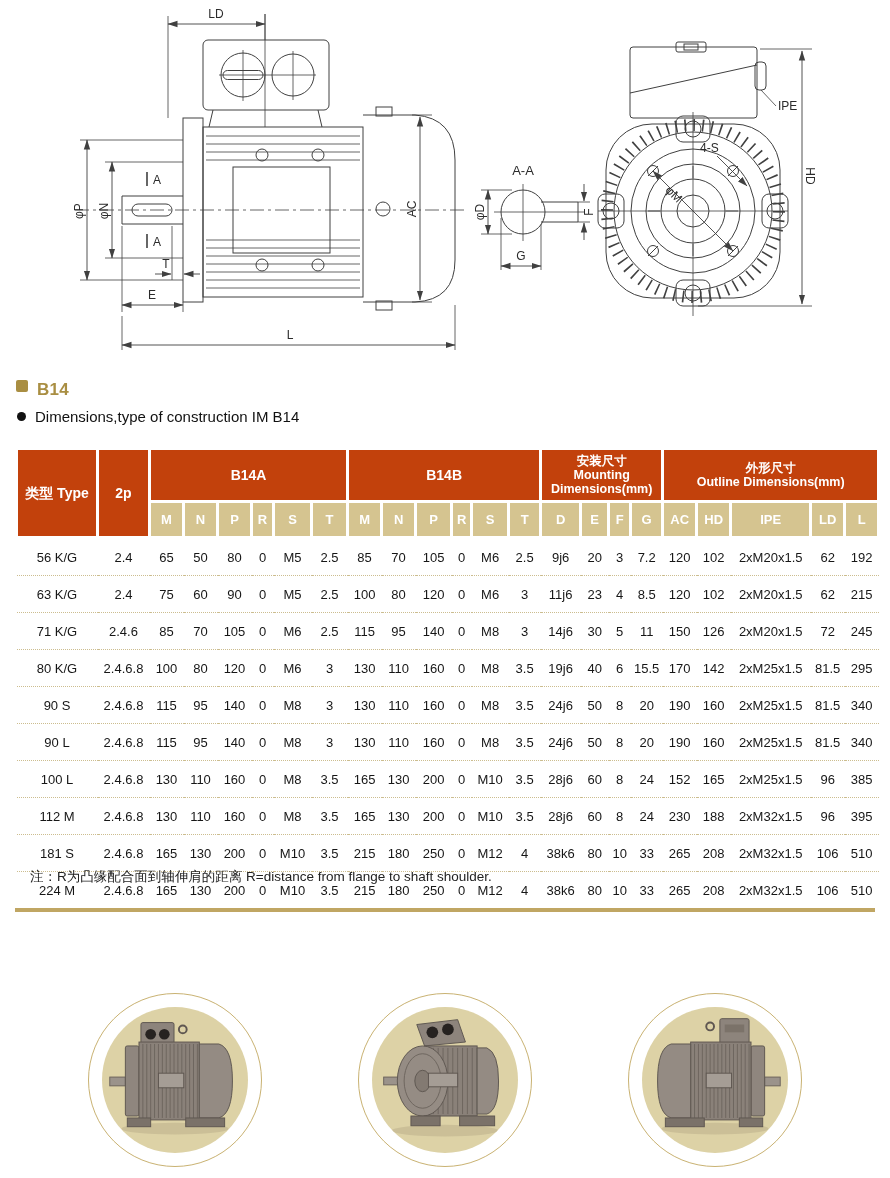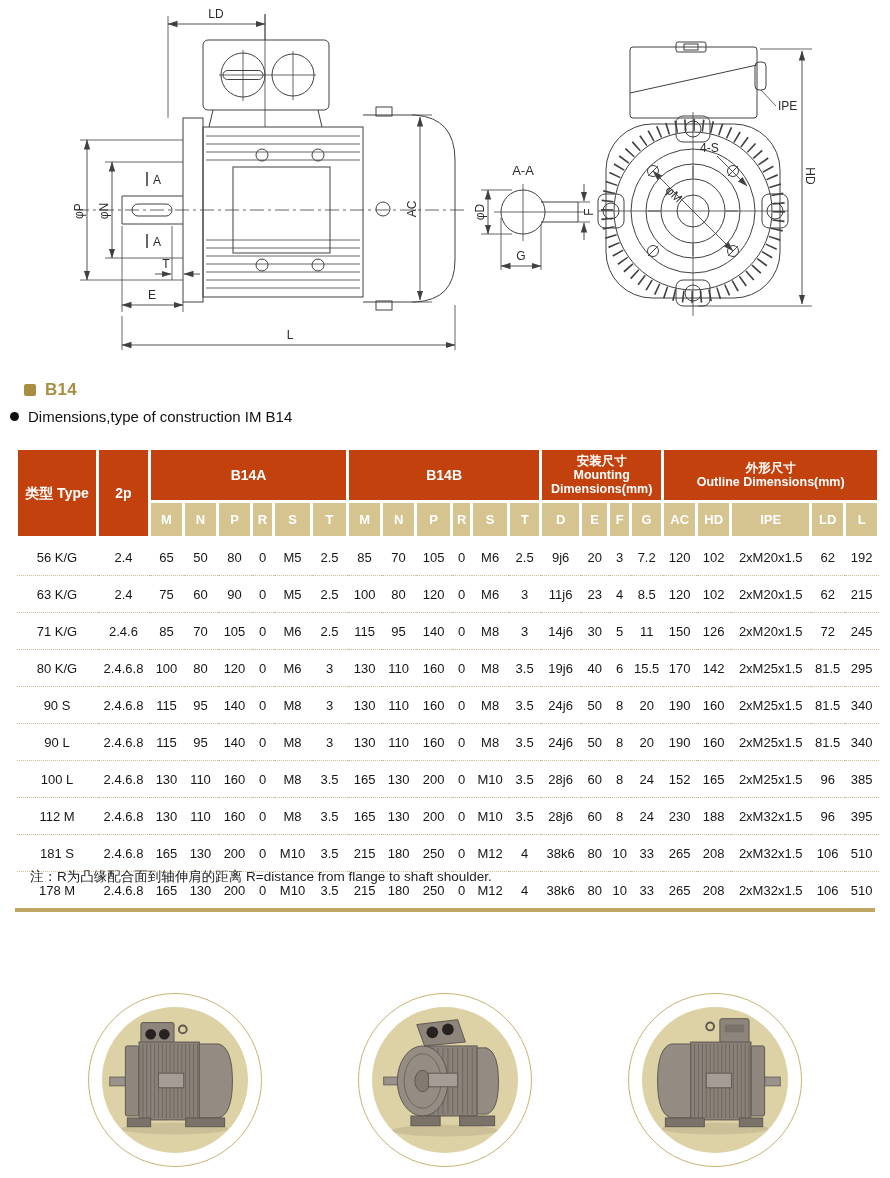--- a/index.html
+++ b/index.html
@@ -1,24 +1,24 @@
 <!DOCTYPE html>
 <html><head>
 <meta charset="utf-8">
 <style>
   html,body{margin:0;padding:0;background:#fff;}
   .page{position:relative;width:890px;height:1178px;background:#fff;overflow:hidden;
         font-family:"Liberation Sans",sans-serif;color:#1a1a1a;}
   svg text{font-family:"Liberation Sans",sans-serif;}
 
   
-  .sec-head{position:absolute;left:24px;top:380px;display:flex;align-items:center;}
+  .sec-head{position:absolute;left:16px;top:380px;display:flex;align-items:flex-start;}
   .sec-bullet{width:12px;height:12px;background:#a98e42;border-radius:2px;margin-right:9px;}
   .sec-title{color:#a98e42;font-weight:bold;font-size:17px;letter-spacing:.3px;}
-  .desc-line{position:absolute;left:10px;top:408px;display:flex;align-items:center;justify-content:center;}
+  .desc-line{position:absolute;left:17px;top:408px;display:flex;align-items:center;justify-content:center;}
   .desc-dot{width:9px;height:9px;background:#111;border-radius:50%;margin-right:9px;}
   .desc-text{font-size:15px;color:#111;}
 
   
   .table-wrap{position:absolute;left:15px;top:447px;width:860px;border-bottom:4px solid #c0a663;}
   table{border-collapse:collapse;table-layout:fixed;width:860px;}
   thead th{background:#c2410c;color:#fff;border:3px solid #fff;font-weight:bold;padding:0;}
   thead tr.main th{height:50px;font-size:14px;line-height:15px;}
   thead tr.main th.small div{font-size:12.5px;line-height:14px;}
   thead tr.sub th{background:#d5c490;height:33px;font-size:13px;}
@@ -497,21 +497,21 @@
             <td>80</td>
             <td>10</td>
             <td>33</td>
             <td>265</td>
             <td>208</td>
             <td>2xM32x1.5</td>
             <td>106</td>
             <td>510</td>
           </tr>
           <tr>
-            <td>178 M</td>
+            <td>224 M</td>
             <td>2.4.6.8</td>
             <td>165</td>
             <td>130</td>
             <td>200</td>
             <td>0</td>
             <td>M10</td>
             <td>3.5</td>
             <td>215</td>
             <td>180</td>
             <td>250</td>

